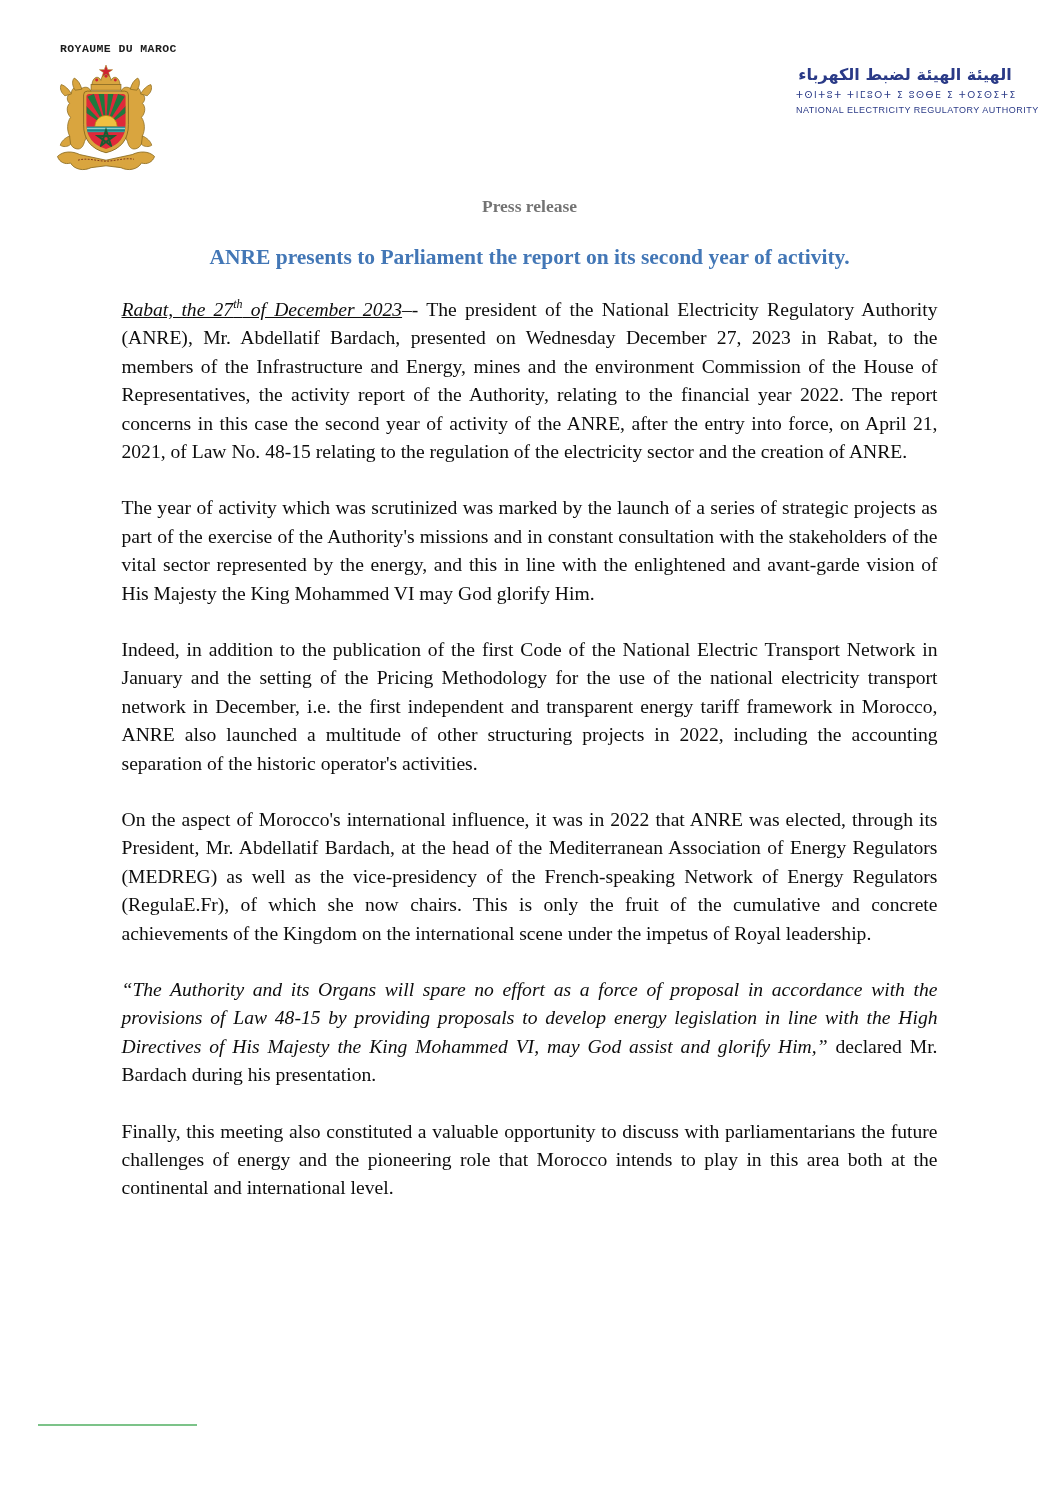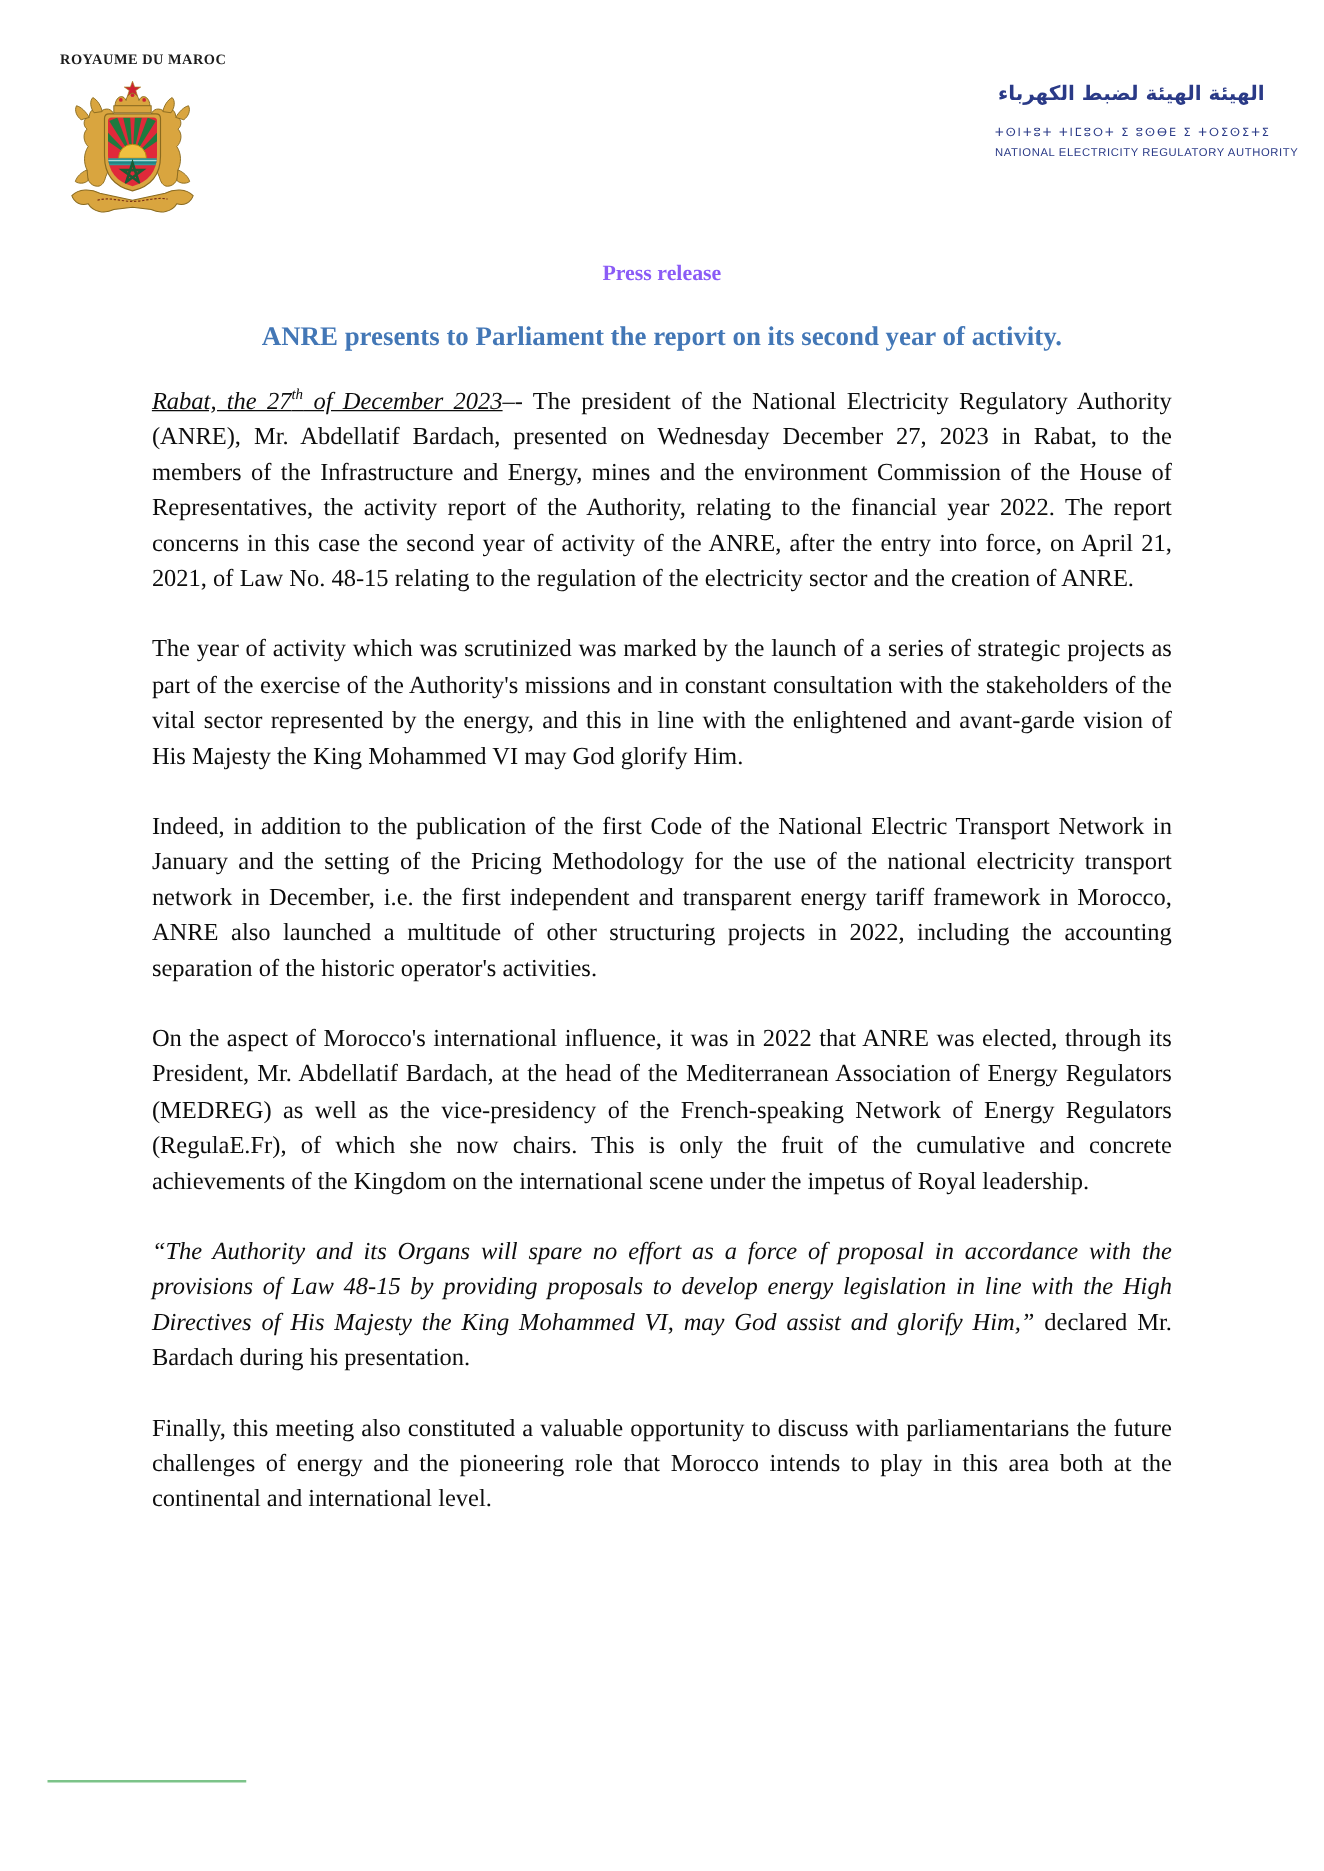--- a/index.html
+++ b/index.html
@@ -6,22 +6,22 @@
   body{
     width:1059px;height:1497px;
     background:#ffffff;
     position:relative;
     font-family:"Liberation Serif", serif;
     color:#111;
     overflow:hidden;
   }
   
   .kingdom-label{
-    position:absolute;left:48px;top:42px;
-    font-family:Liberation Serif, serif;
+    position:absolute;left:60px;top:42px;
+    font-family:Liberation Mono, monospace;
     font-size:11.5px;font-weight:bold;letter-spacing:.4px;color:#1c1c1c;
   }
   .coat-of-arms{position:absolute;left:50px;top:62px;width:112px;height:118px;}
   .anre-logo{
     position:absolute;left:796px;top:64px;width:218px;
     text-align:center;
   }
   .logotype{display:flex;justify-content:center;align-items:center;height:58px;}
   .logotype .anr{
     font-family:"Liberation Sans", sans-serif;
@@ -29,36 +29,36 @@
     letter-spacing:-2px;color:#2e3183;
   }
   .logotype .e-glyph{width:55px;height:55px;margin-left:3px;margin-top:2px;}
   .logo-arabic{
     direction:rtl;
     font-family:"DejaVu Sans", sans-serif;
     font-size:16px;font-weight:bold;color:#2a3a87;margin-top:1px;line-height:1.25;
   }
   .logo-tifinagh{
     font-family:"DejaVu Sans", sans-serif;
-    font-size:9px;letter-spacing:1.6px;color:#2a3a87;margin-top:18px;line-height:1.1;
+    font-size:9px;letter-spacing:1.6px;color:#2a3a87;margin-top:6px;line-height:1.1;
     white-space:nowrap;
   }
   .logo-english{
     font-family:"Liberation Sans", sans-serif;
     font-size:9px;letter-spacing:.5px;color:#2a3a87;margin-top:5px;line-height:1.1;
     white-space:nowrap;
   }
   
   .page-content{
     box-sizing:border-box;
     padding-top:196px;
     width:816px;margin:0 auto;
   }
   .kicker{
-    text-align:center;font-weight:bold;font-size:17.5px;color:#8b5cf6;margin:12px;
+    text-align:center;font-weight:bold;font-size:17.5px;color:#737373;margin:0;
   }
   .doc-title{
     text-align:center;font-weight:bold;font-size:21.5px;color:#4377b6;
     margin:27px 0 0 0;line-height:1.25;
   }
   .doc-body{margin-top:25px;}
   .doc-body p{
     font-size:19.6px;line-height:28.4px;
     text-align:justify;margin:0 0 28px 0;color:#0d0d0d;
   }

